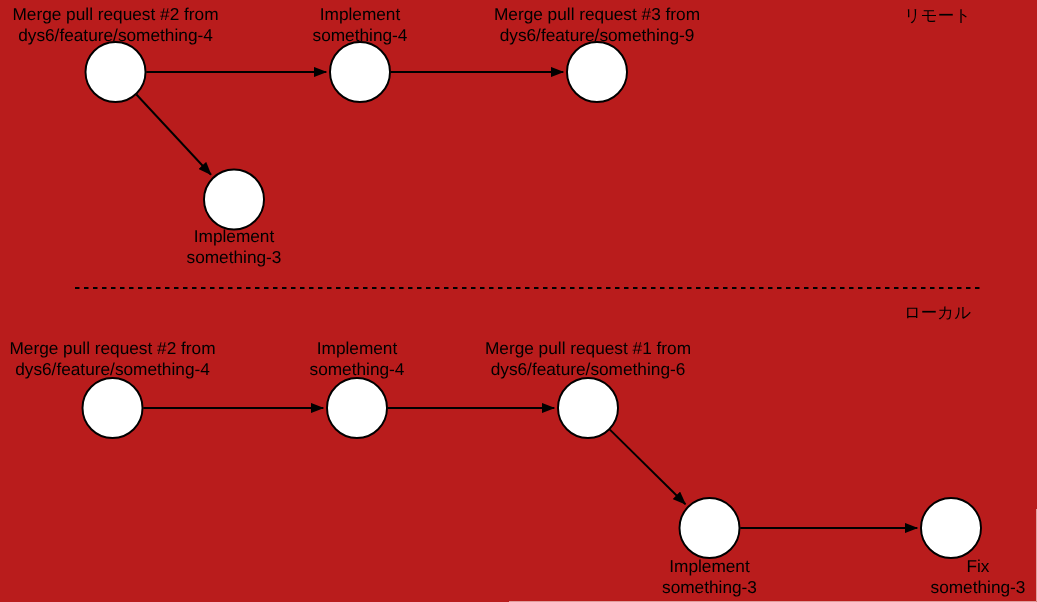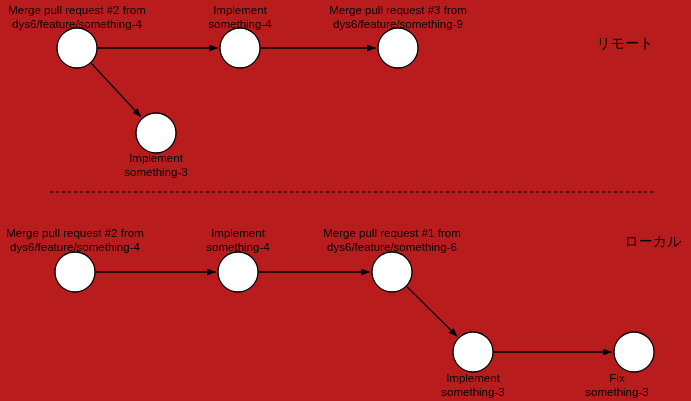--- a/index.html
+++ b/index.html
@@ -44,27 +44,26 @@
     position: absolute;
     font-size: 11.5px;
     line-height: 13.5px;
     color: #000000;
     text-align: center;
     white-space: pre;
     transform: translateX(-50%);
   }
   .zone-label {
     position: absolute;
-    font-size: 14px;
+    font-size: 11px;
     line-height: 13.5px;
     color: #000000;
     text-align: center;
     white-space: pre;
     transform: translateX(-50%);
-    margin-top: 32px;
   }
 </style>
 </head>
 <body>
 
 <div id="canvas">
 
   <svg id="graph-svg" viewBox="0 0 691 401">
     <defs>
       <marker id="arrowhead" markerWidth="9" markerHeight="7" refX="8.5" refY="3.5" orient="auto" markerUnits="userSpaceOnUse">
@@ -107,21 +106,21 @@
       <div class="label" style="left: 156px; top: 152px;">Implement
 something-3</div>
       <div class="label" style="left: 75px; top: 227px;">Merge pull request #2 from
 dys6/feature/something-4</div>
       <div class="label" style="left: 238px; top: 227px;">Implement
 something-4</div>
       <div class="label" style="left: 392px; top: 227px;">Merge pull request #1 from
 dys6/feature/something-6</div>
       <div class="label" style="left: 473px; top: 372px;">Implement
 something-3</div>
-      <div class="label" style="left: 617px; top: 372px;">Fix
+      <div class="label" style="left: 652px; top: 372px;">Fix
 something-3</div>
     </div>
   <div id="zones-layer">
       <div class="zone-label" style="left: 625px; top: 5px;">リモート</div>
-      <div class="zone-label" style="left: 653px; top: 203px;">ローカル</div>
+      <div class="zone-label" style="left: 625px; top: 203px;">ローカル</div>
     </div>
 
 </div>
 
 </body></html>

